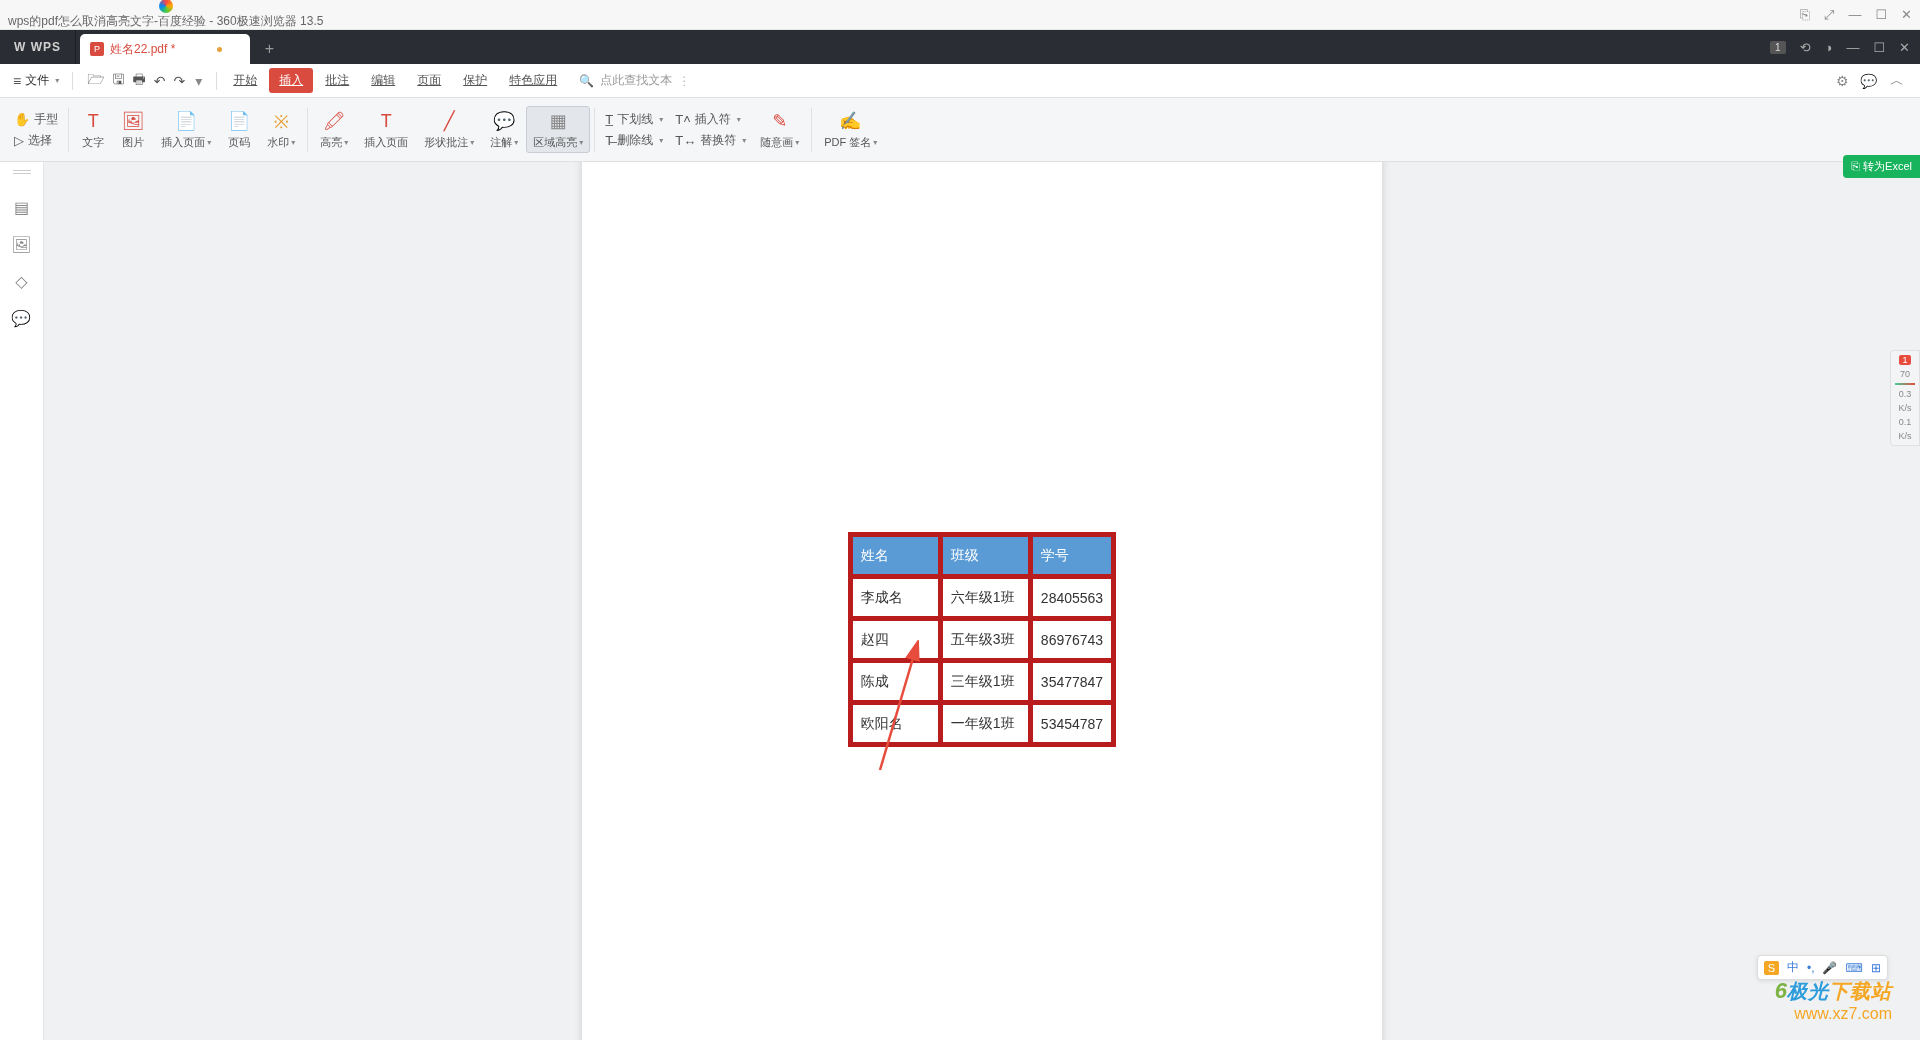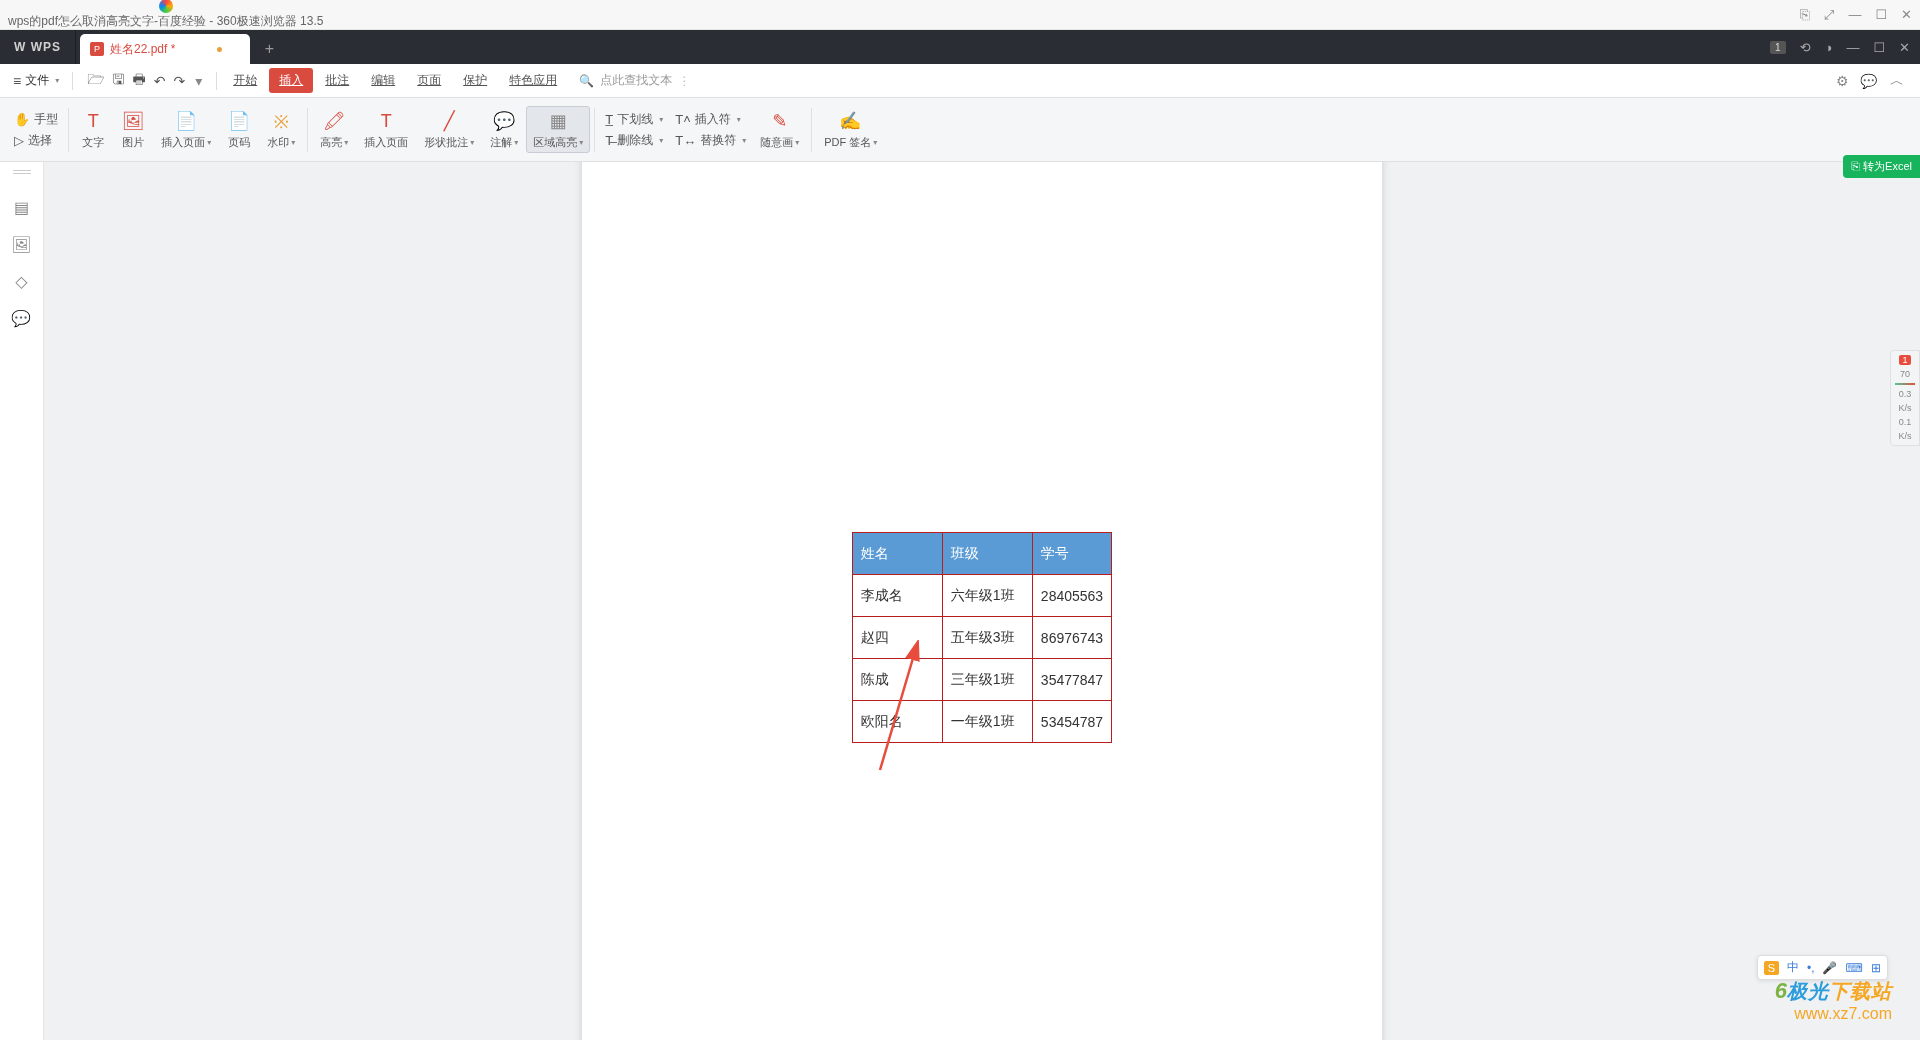--- a/index.html
+++ b/index.html
@@ -52,21 +52,21 @@
 
 .workspace{position:absolute;top:162px;left:0;right:0;bottom:0;background:#f0f1f3;}
 .left-rail{position:absolute;left:0;top:0;width:44px;height:100%;background:#fff;border-right:1px solid #e5e5e5;display:flex;flex-direction:column;align-items:center;padding-top:8px;gap:18px;color:#888;}
 .left-rail .handle{width:18px;height:4px;border-top:1px solid #ccc;border-bottom:1px solid #ccc;margin-bottom:6px;}
 .left-rail span{font-size:16px;cursor:pointer;}
 
 .canvas{position:absolute;left:44px;right:0;top:0;bottom:0;overflow:hidden;display:flex;justify-content:center;}
 .page{width:800px;background:#fff;box-shadow:0 2px 8px rgba(0,0,0,.15);margin-top:-10px;height:900px;position:relative;}
 
 .tbl{border-collapse:collapse;margin:380px auto 0;}
-.tbl th,.tbl td{border:1px solid #b91c1c;padding:4px 8px;height:42px;font-size:14px;}
+.tbl th,.tbl td{border:5px solid #b91c1c;padding:4px 8px;height:42px;font-size:14px;}
 .tbl th{background:#5b9bd5;color:#fff;text-align:left;font-weight:normal;}
 .tbl th:nth-child(1),.tbl td:nth-child(1){width:90px;}
 .tbl th:nth-child(2),.tbl td:nth-child(2){width:90px;}
 .tbl th:nth-child(3),.tbl td:nth-child(3){width:72px;text-align:right;}
 .tbl th:nth-child(3){text-align:left;}
 
 .arrow{position:absolute;left:870px;top:640px;pointer-events:none;}
 
 .excel-btn{position:absolute;right:0;top:155px;background:#17b35d;color:#fff;padding:4px 8px;border-radius:4px 0 0 4px;font-size:11px;display:flex;align-items:center;gap:3px;}
 

